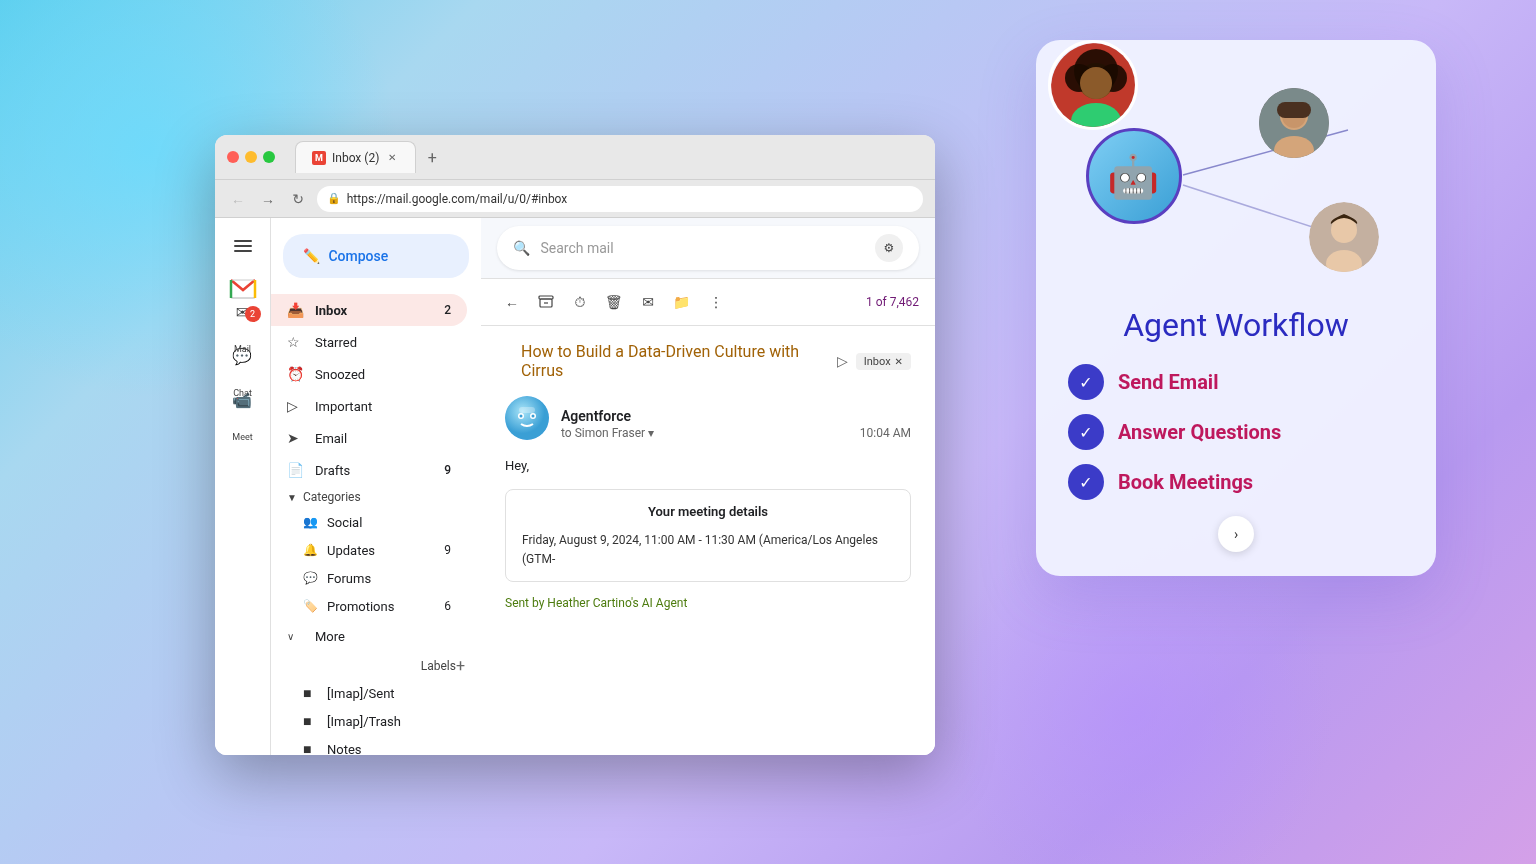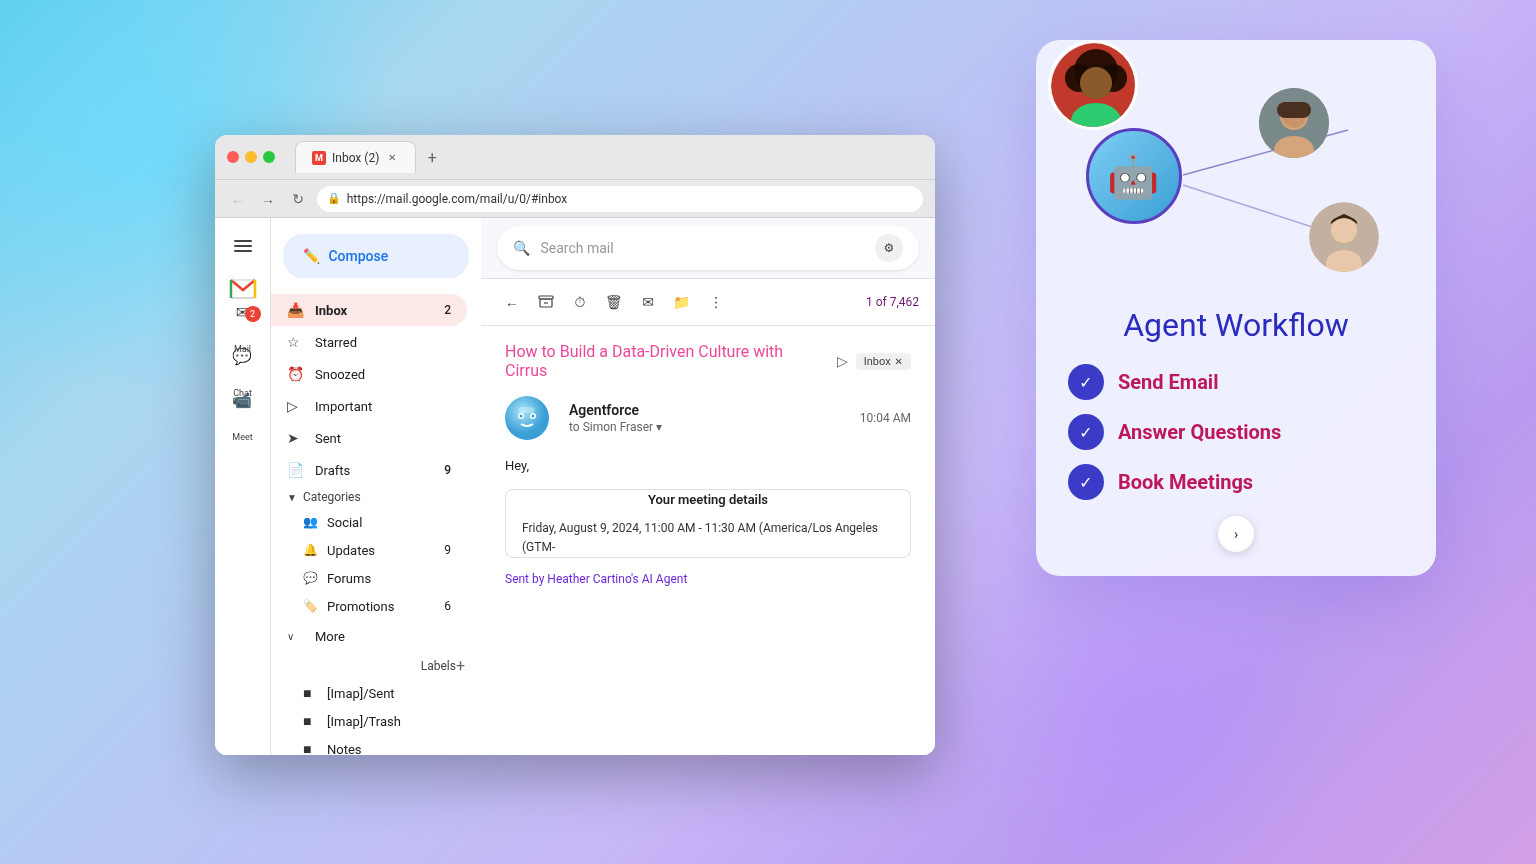--- a/index.html
+++ b/index.html
@@ -323,37 +323,38 @@
     }
 
     .email-subject-row {
       display: flex;
       align-items: center;
       gap: 8px;
       margin-bottom: 16px;
     }
     .email-subject {
       font-size: 16px;
-      color: #ec4899;
+      color: #a16207;
       font-weight: 400;
+      margin-left: 16px;
     }
     .email-importance-icon { color: #666; font-size: 14px; }
     .inbox-badge {
       background: #f0f0f0;
       border-radius: 4px;
       padding: 2px 8px;
       font-size: 11px;
       color: #444;
       display: flex; align-items: center; gap: 4px;
     }
 
     .email-sender-row {
       display: flex;
-      align-items: center;
-      gap: 20px;
+      align-items: flex-end;
+      gap: 12px;
       margin-bottom: 16px;
     }
     .sender-avatar {
       width: 44px; height: 44px;
       border-radius: 50%;
       background: linear-gradient(135deg, #a8d8f8, #7ab8f0);
       display: flex; align-items: center; justify-content: center;
       font-size: 18px;
       overflow: hidden;
       flex-shrink: 0;
@@ -366,38 +367,38 @@
     .email-body {
       font-size: 13px;
       color: #202124;
       line-height: 1.6;
     }
     .email-body p { margin-bottom: 10px; }
 
     .meeting-details-box {
       border: 1px solid #e0e0e0;
       border-radius: 8px;
-      padding: 0 16px;
+      padding: 12px 16px;
       margin: 12px 0;
     }
     .meeting-details-title {
       font-weight: 600;
       font-size: 13px;
       color: #202124;
       text-align: center;
       margin-bottom: 8px;
     }
     .meeting-time {
       font-size: 12px;
       color: #333;
     }
 
     .email-footer {
       font-size: 12px;
-      color: #6d28d9;
+      color: #4d7c0f;
       margin-top: 12px;
     }
 
     
     .agent-card {
       position: absolute;
       top: 40px;
       right: 100px;
       width: 400px;
       background: rgba(240, 242, 255, 0.95);
@@ -555,21 +556,21 @@
       <div class="sidebar-item">
         <span class="sidebar-item-icon">⏰</span>
         <span class="sidebar-item-label">Snoozed</span>
       </div>
       <div class="sidebar-item">
         <span class="sidebar-item-icon">▷</span>
         <span class="sidebar-item-label">Important</span>
       </div>
       <div class="sidebar-item">
         <span class="sidebar-item-icon">➤</span>
-        <span class="sidebar-item-label">Sent</span>
+        <span class="sidebar-item-label">Email</span>
       </div>
       <div class="sidebar-item">
         <span class="sidebar-item-icon">📄</span>
         <span class="sidebar-item-label">Drafts</span>
         <span class="sidebar-item-count">9</span>
       </div>
 
       <div class="sidebar-section-header">
         <span style="font-size:10px;">▼</span>
         <span>Categories</span>

